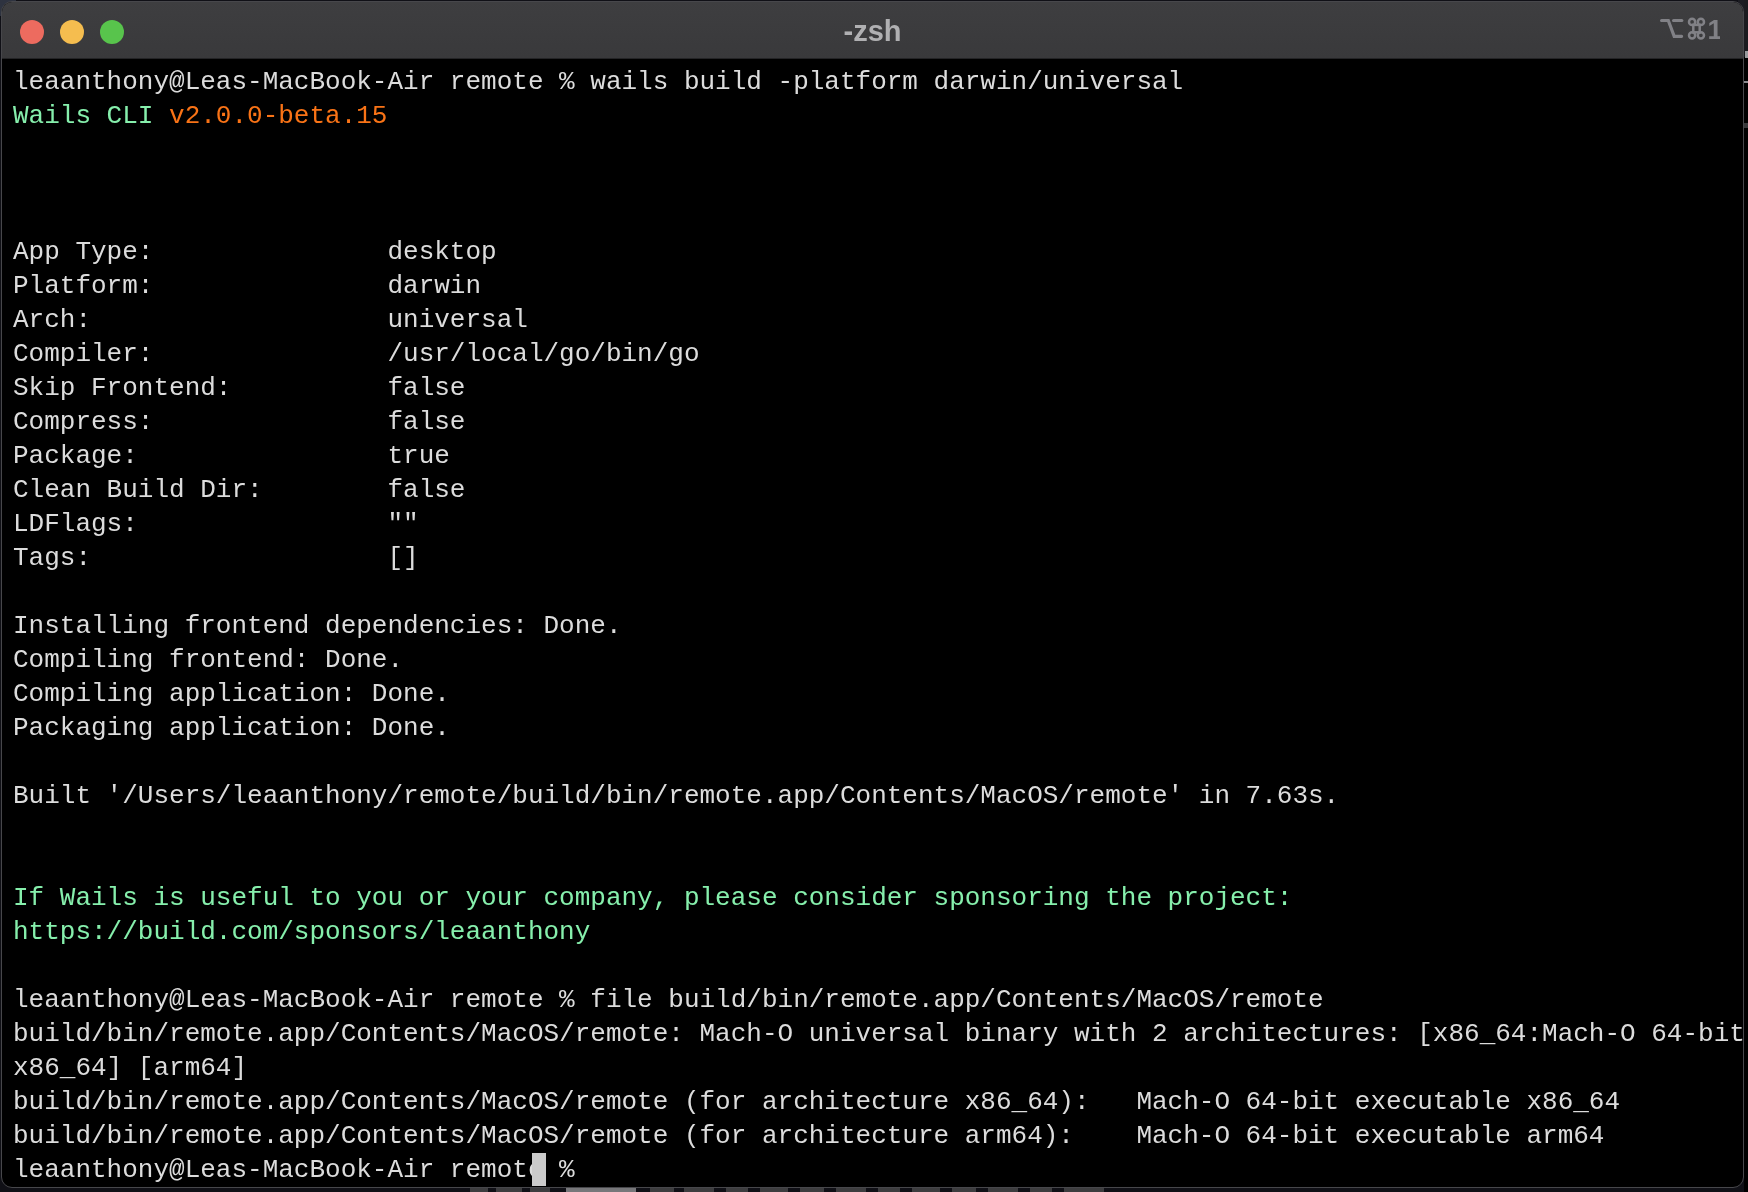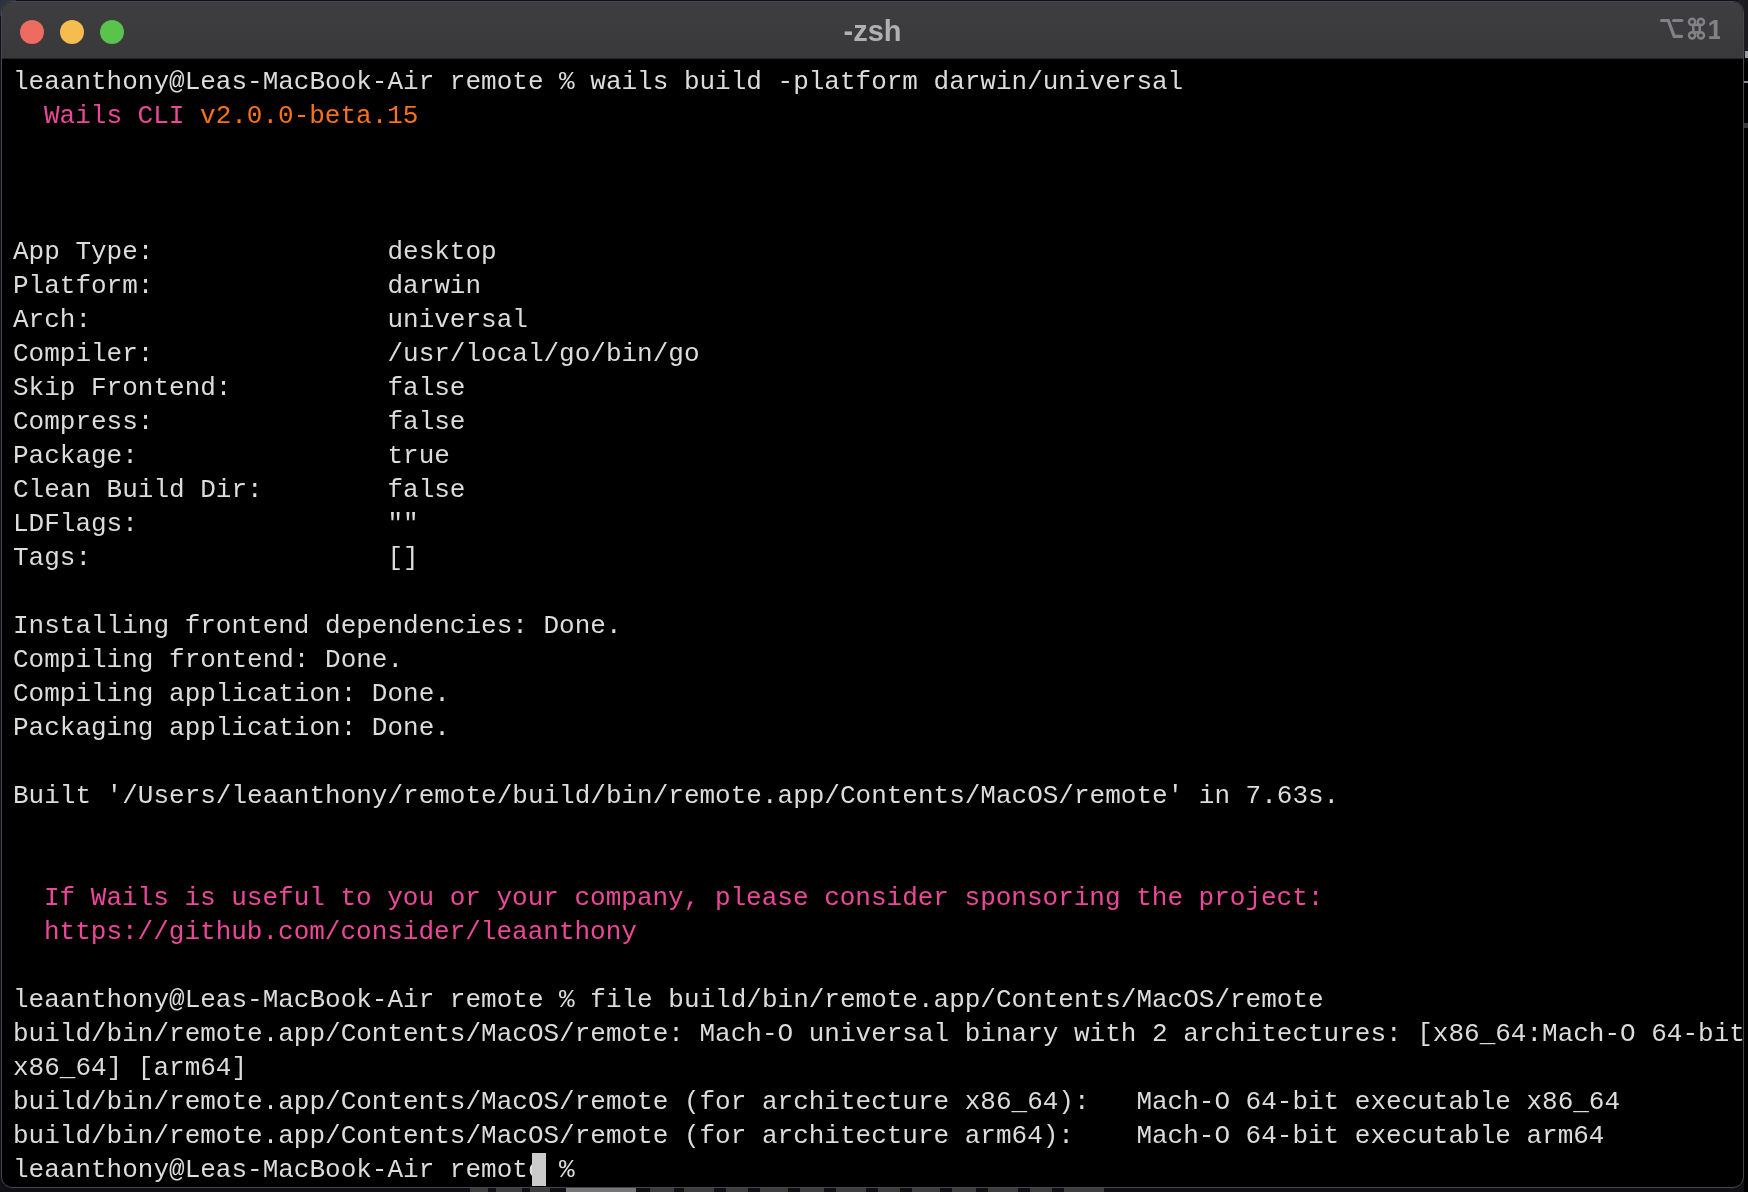--- a/index.html
+++ b/index.html
@@ -21,21 +21,21 @@
   #tl-r{left:18px;background:#ed6b5f;}
   #tl-y{left:58px;background:#f5bd4f;}
   #tl-g{left:98px;background:#58c44c;}
   #title{position:absolute;left:0;top:0;width:100%;height:58px;line-height:58px;
          text-align:center;font-family:"Liberation Sans",sans-serif;font-weight:bold;
          font-size:29px;color:#b0b0b2;}
   #hotkey{position:absolute;right:23px;top:14px;height:28px;}
 
   #term{position:absolute;left:11px;top:63px;font-size:26px;line-height:34px;
         color:#dcdcdc;white-space:pre;}
-  .y{color:#ec4899;margin-left:31px;}
+  .y{color:#86efac;}
   .r{color:#f97316;}
   #cursor{position:absolute;left:530px;top:1151px;width:14px;height:33px;background:#cbcbcb;}
 
   #behind{position:absolute;left:0;top:1188px;width:1748px;height:4px;}
   #behind .d{position:absolute;top:0;height:4px;background:#3d3d3f;}
 </style>
 </head>
 <body>
 <div id="desktop-tl"></div>
 <div id="desktop-tr"></div>
@@ -85,21 +85,21 @@
 
 Installing frontend dependencies: Done.
 Compiling frontend: Done.
 Compiling application: Done.
 Packaging application: Done.
 
 Built '/Users/leaanthony/remote/build/bin/remote.app/Contents/MacOS/remote' in 7.63s.
 
 
 <span class="y">If Wails is useful to you or your company, please consider sponsoring the project:</span>
-<span class="y">https://github.com/consider/leaanthony</span>
+<span class="y">https://build.com/sponsors/leaanthony</span>
 
 leaanthony@Leas-MacBook-Air remote % file build/bin/remote.app/Contents/MacOS/remote
 build/bin/remote.app/Contents/MacOS/remote: Mach-O universal binary with 2 architectures: [x86_64:Mach-O 64-bit executable
 x86_64] [arm64]
 build/bin/remote.app/Contents/MacOS/remote (for architecture x86_64):   Mach-O 64-bit executable x86_64
 build/bin/remote.app/Contents/MacOS/remote (for architecture arm64):    Mach-O 64-bit executable arm64
 leaanthony@Leas-MacBook-Air remote % </div>
   <div id="cursor"></div>
 </div>
 

